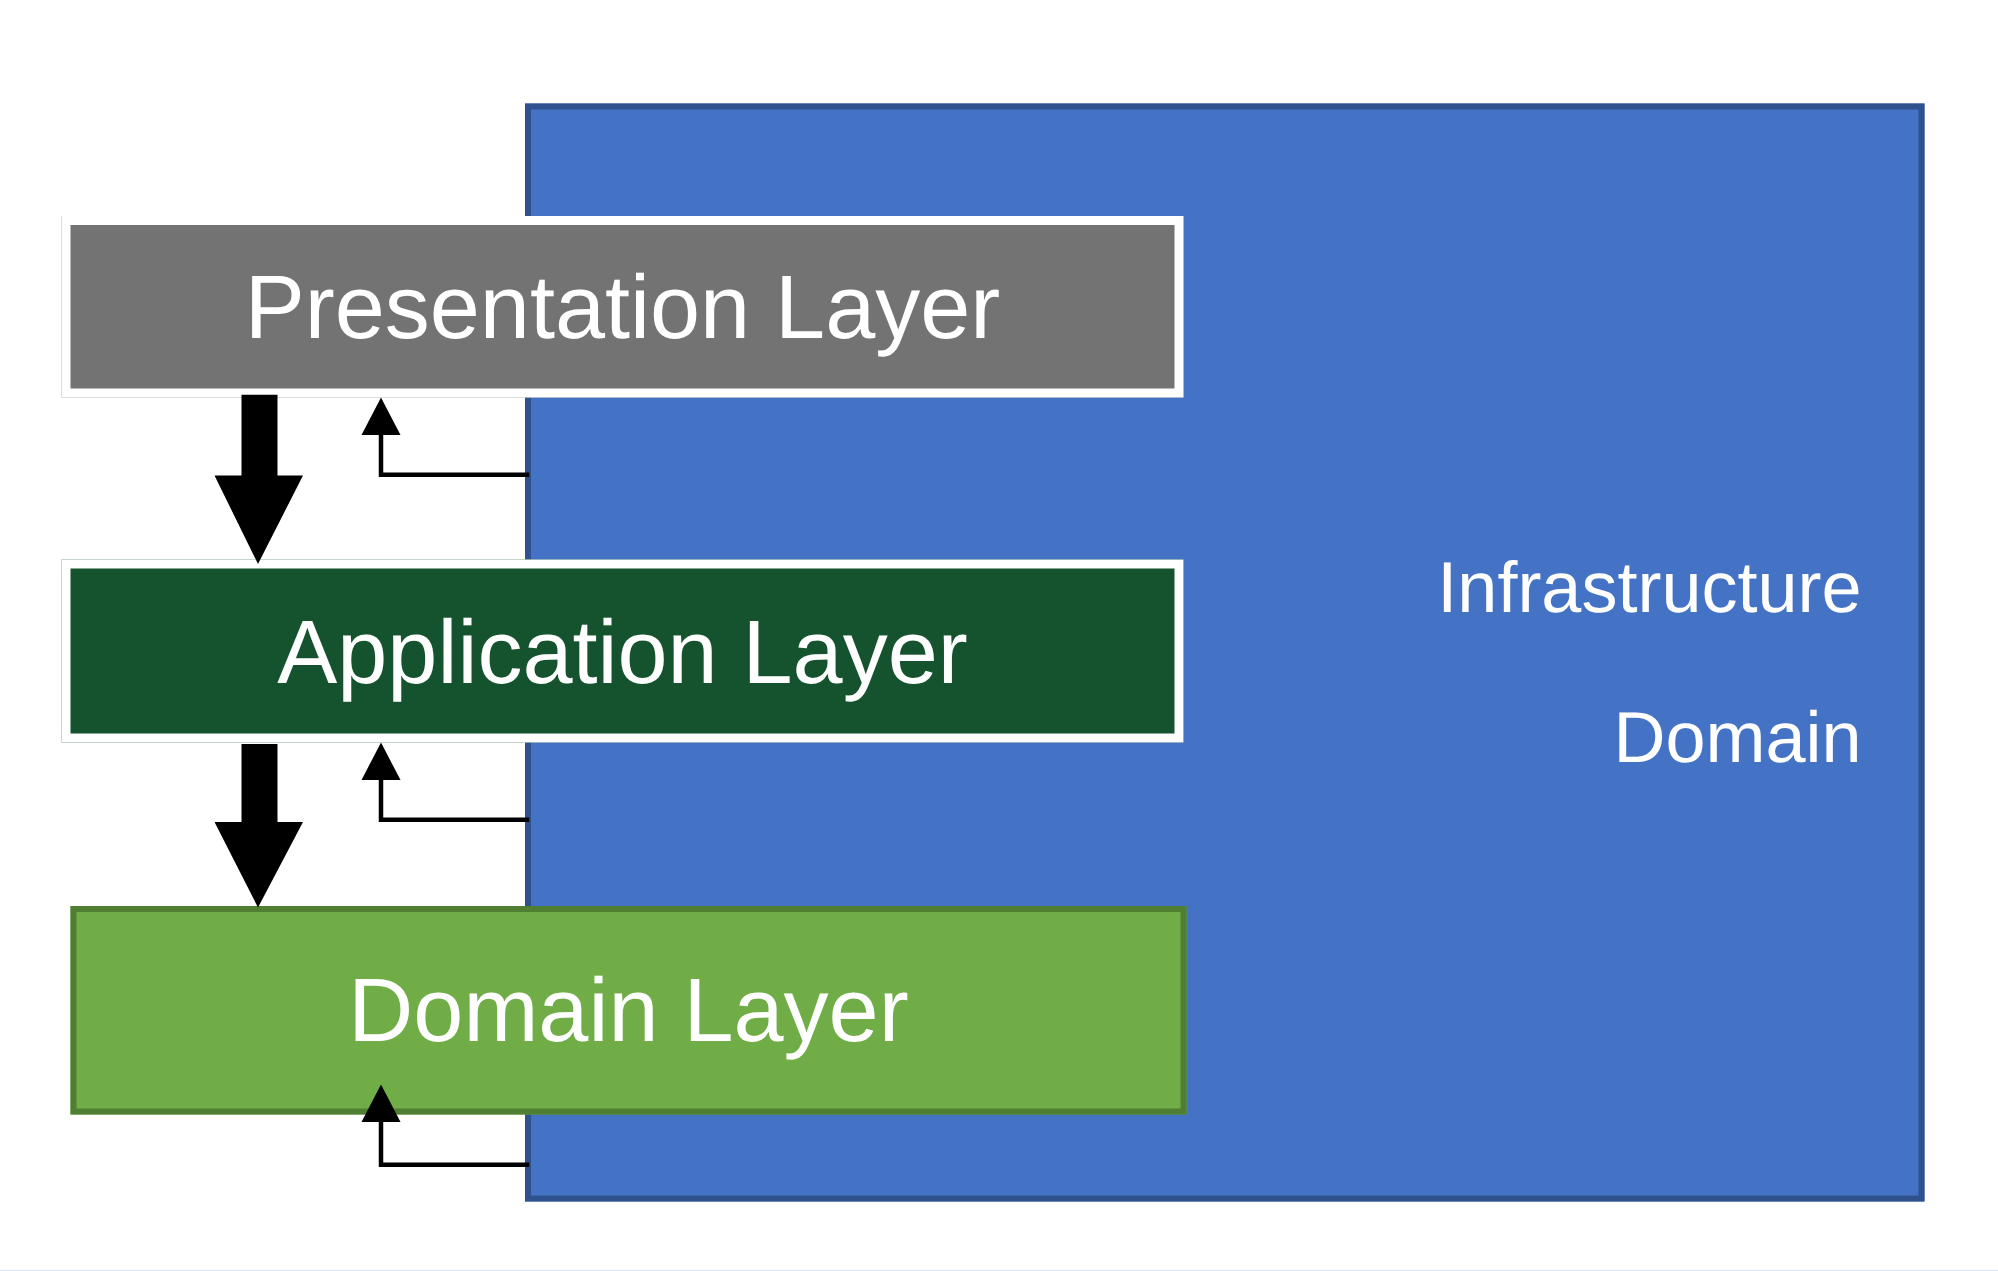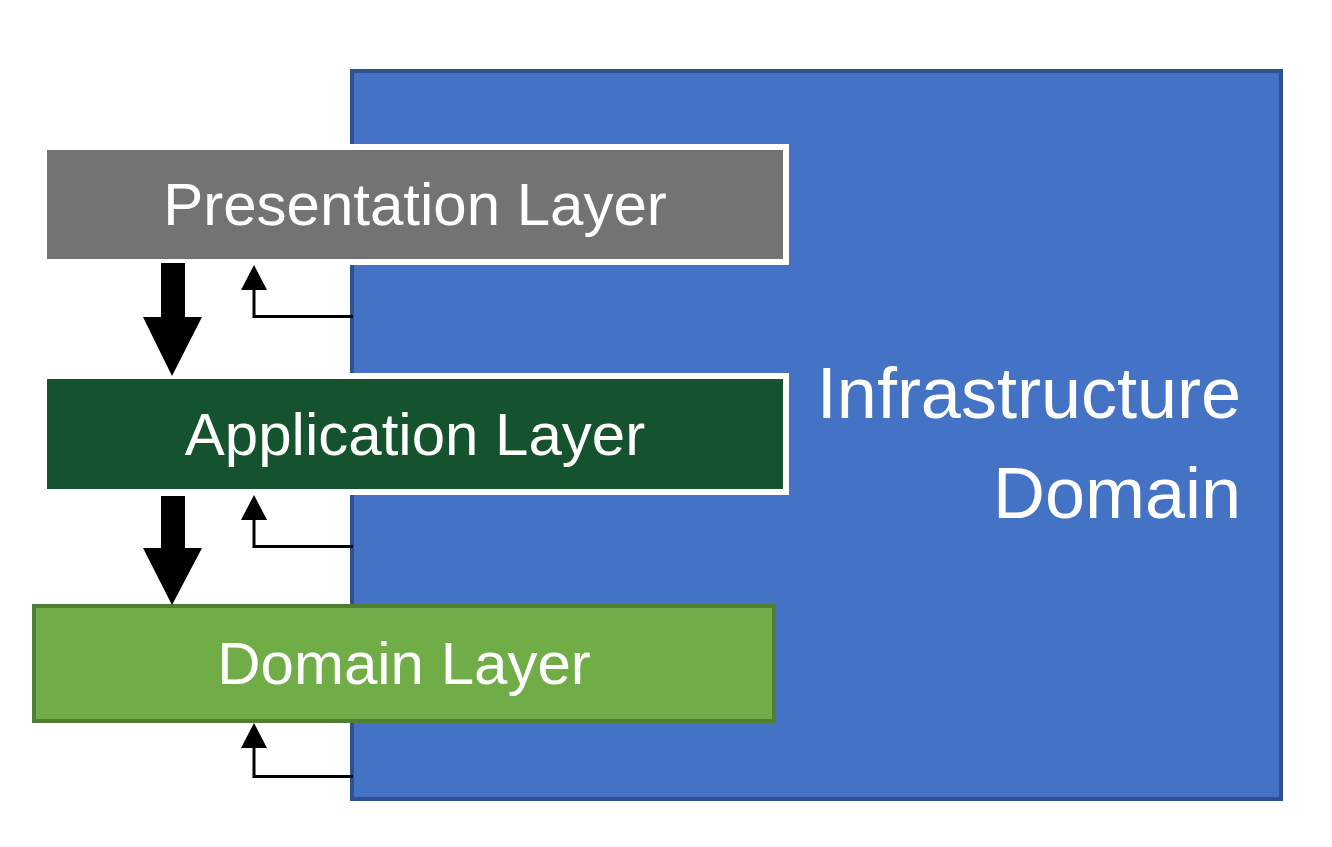--- a/index.html
+++ b/index.html
@@ -34,43 +34,43 @@
     border-width: 4px;
     justify-content: flex-end;
     align-items: flex-start;
   }
   .infra-label {
     position: absolute;
     top: 270px;
     right: 38px;
     text-align: right;
     line-height: 100px;
-    font-size: 72px;
+    font-size: 48px;
   }
   .presentation-box {
     left: 41px;
     top: 144px;
     width: 748px;
     height: 121px;
     border-style: solid;
     border-width: 6px;
   }
   .application-box {
     left: 41px;
     top: 373px;
     width: 748px;
     height: 122px;
     border-style: solid;
     border-width: 6px;
   }
   .domain-box {
-    left: 32px;
+    left: 47px;
     top: 604px;
     width: 744px;
-    height: 119px;
+    height: 139px;
     border-style: solid;
     border-width: 4px;
   }
   .arrow-svg {
     position: absolute;
     display: block;
   }
   .thick-arrow-1 { left: 143px; top: 263px; }
   .thick-arrow-2 { left: 143px; top: 496px; }
   .elbow-arrow-1 { left: 240px; top: 265px; }

